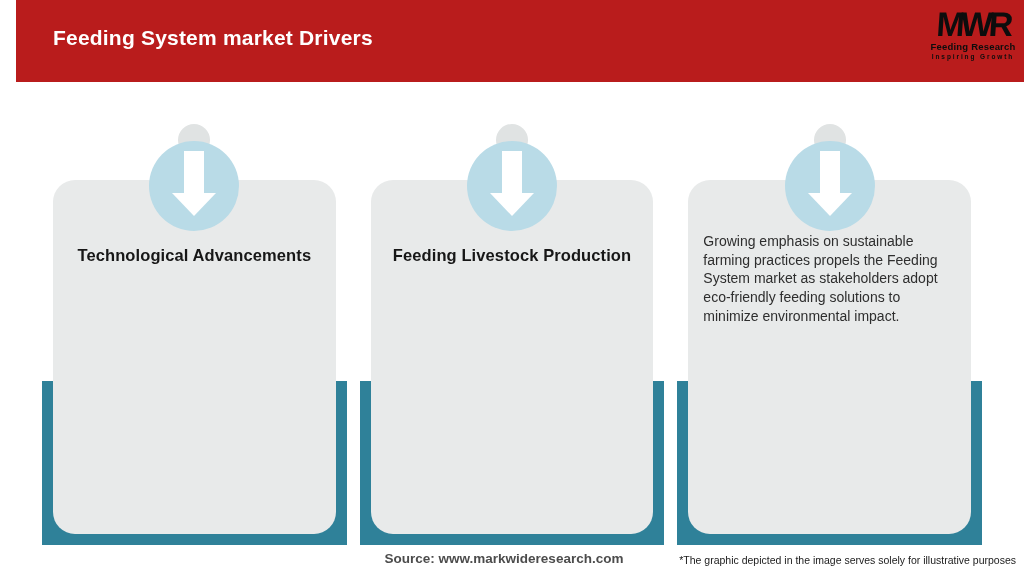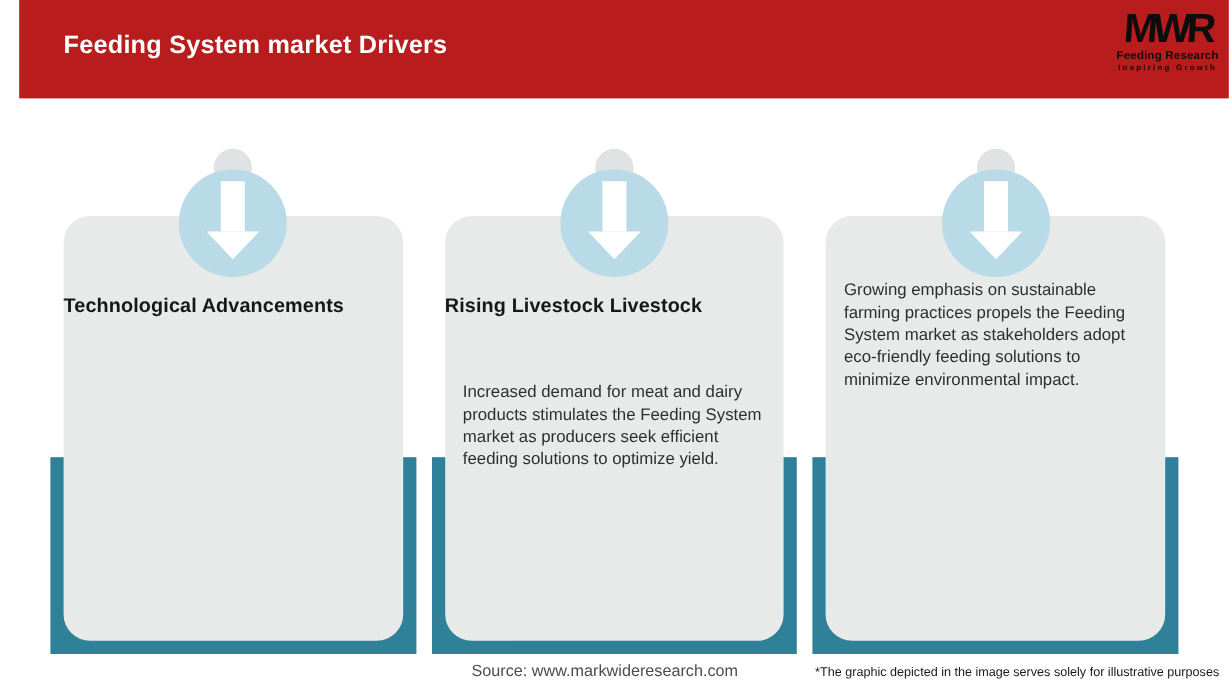--- a/index.html
+++ b/index.html
@@ -51,31 +51,31 @@
     position:absolute;left:50%;top:10px;margin-left:-10px;
     width:20px;height:42px;background:#ffffff;
   }
   .arrow-head{
     position:absolute;left:50%;top:52px;margin-left:-22px;
     width:0;height:0;
     border-left:22px solid transparent;border-right:22px solid transparent;
     border-top:23px solid #ffffff;
   }
   .card-title{
-    margin-top:66px;
+    margin-top:66px;text-align:center;
     font-size:16.5px;font-weight:bold;color:#171717;letter-spacing:.1px;
   }
   .card-body{
     margin-top:52px;padding:0 14px 0 15px;
     font-size:14px;line-height:18.7px;color:#2e2e2e;text-align:left;
   }
   
   .source{
     position:absolute;left:0;top:551px;width:1008px;text-align:center;
-    font-size:13.5px;font-weight:normal;color:#4c4c4c;
+    font-size:13.5px;font-weight:bold;color:#4c4c4c;
   }
   .disclaimer{
     position:absolute;right:8px;top:554px;
     font-size:10.5px;color:#1a1a1a;margin-left:28px;
   }
 </style>
 </head>
 <body>
 
 <div class="header">
@@ -98,22 +98,21 @@
     <div class="arrow-circle">
       <div class="arrow-stem"></div>
       <div class="arrow-head"></div>
     </div>
   </div>
 
   <div class="card-col">
     <div class="card-backdrop"></div>
     <div class="mini-circle"></div>
     <div class="card">
-      <div class="card-title">Rising Livestock Livestock</div>
-      <div class="card-body">Increased demand for meat and dairy products stimulates the Feeding System market as producers seek efficient feeding solutions to optimize yield.</div>
+      <div class="card-title">Feeding Livestock Production</div>
     </div>
     <div class="arrow-circle">
       <div class="arrow-stem"></div>
       <div class="arrow-head"></div>
     </div>
   </div>
 
   <div class="card-col">
     <div class="card-backdrop"></div>
     <div class="mini-circle"></div>

